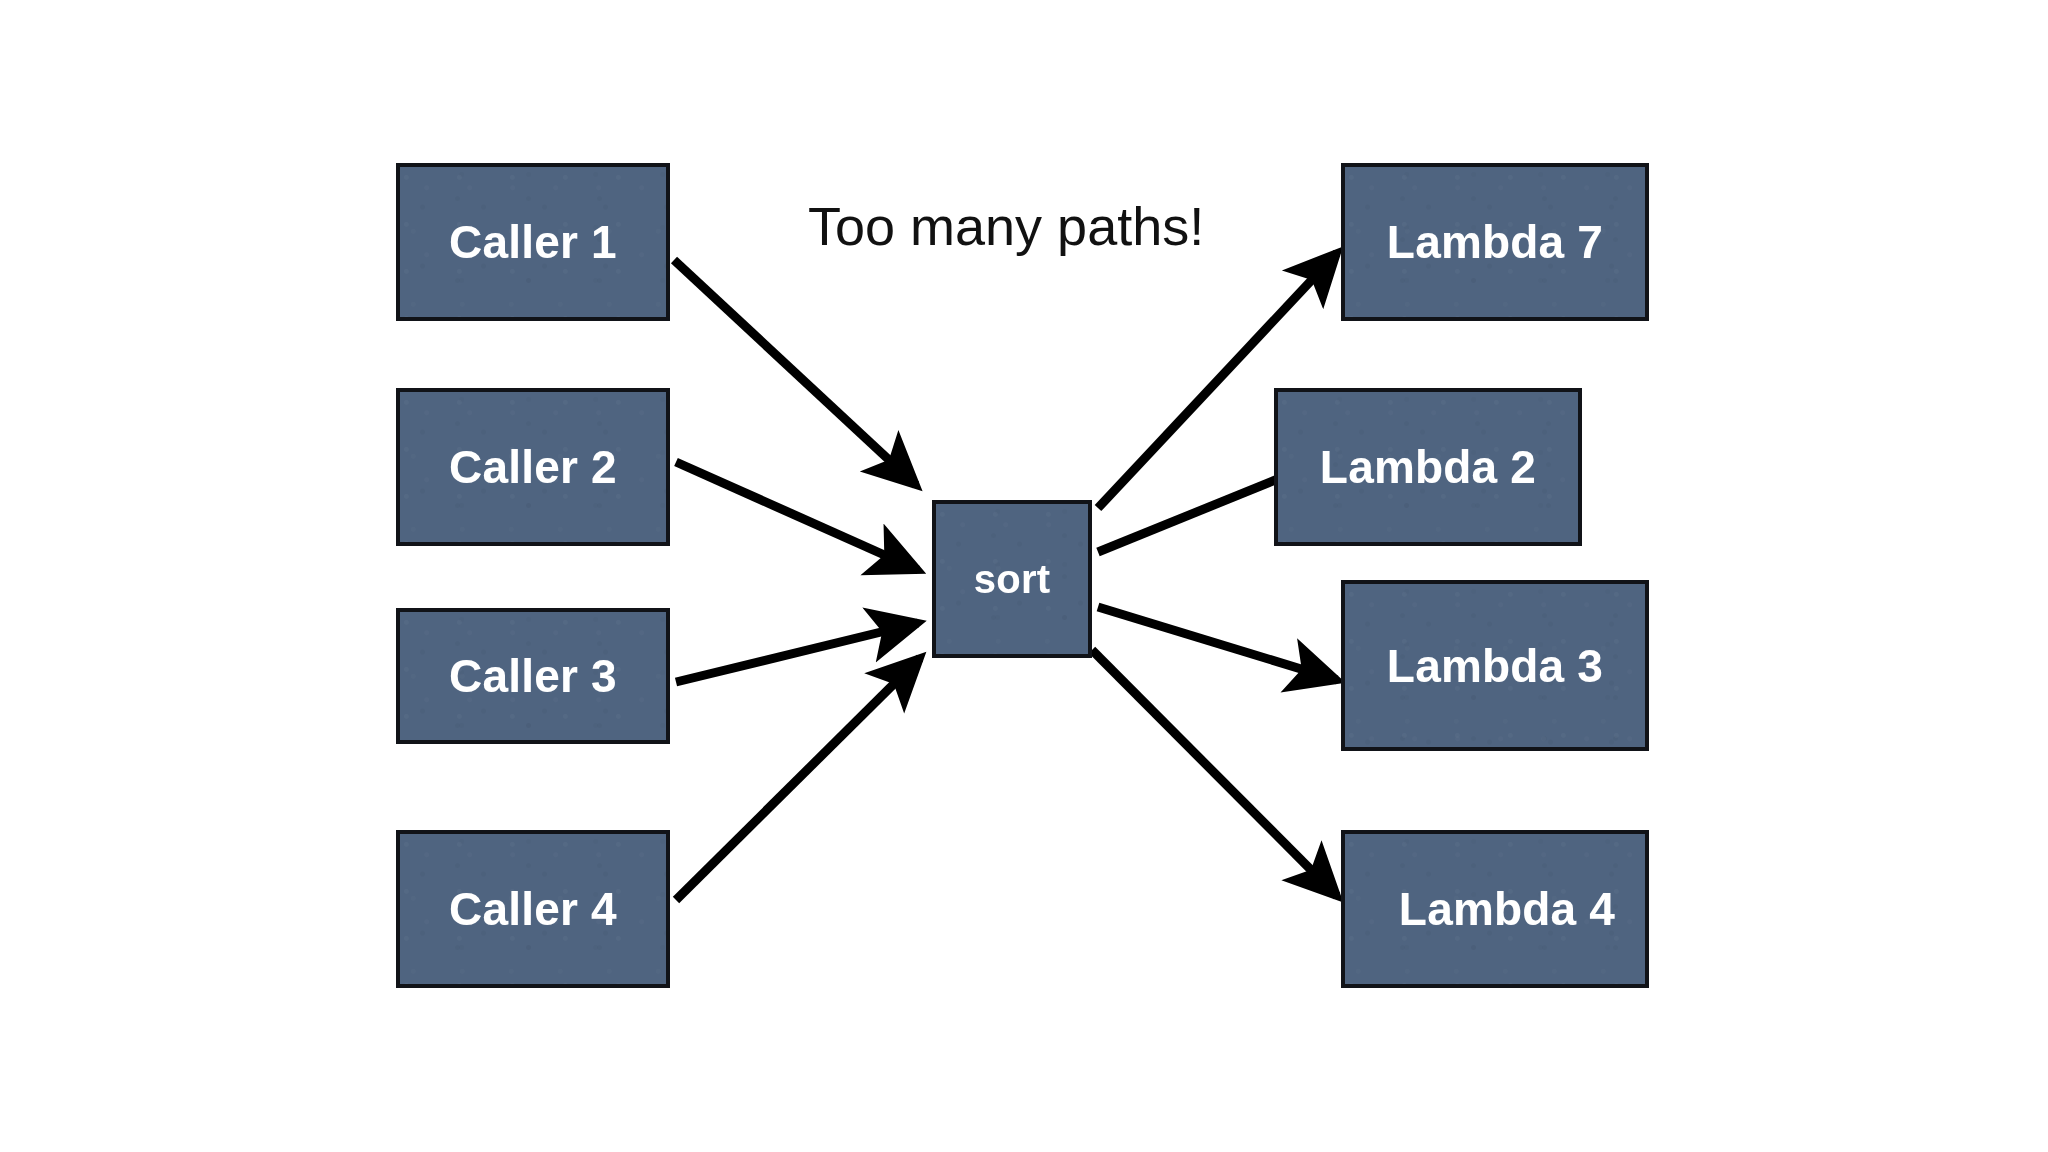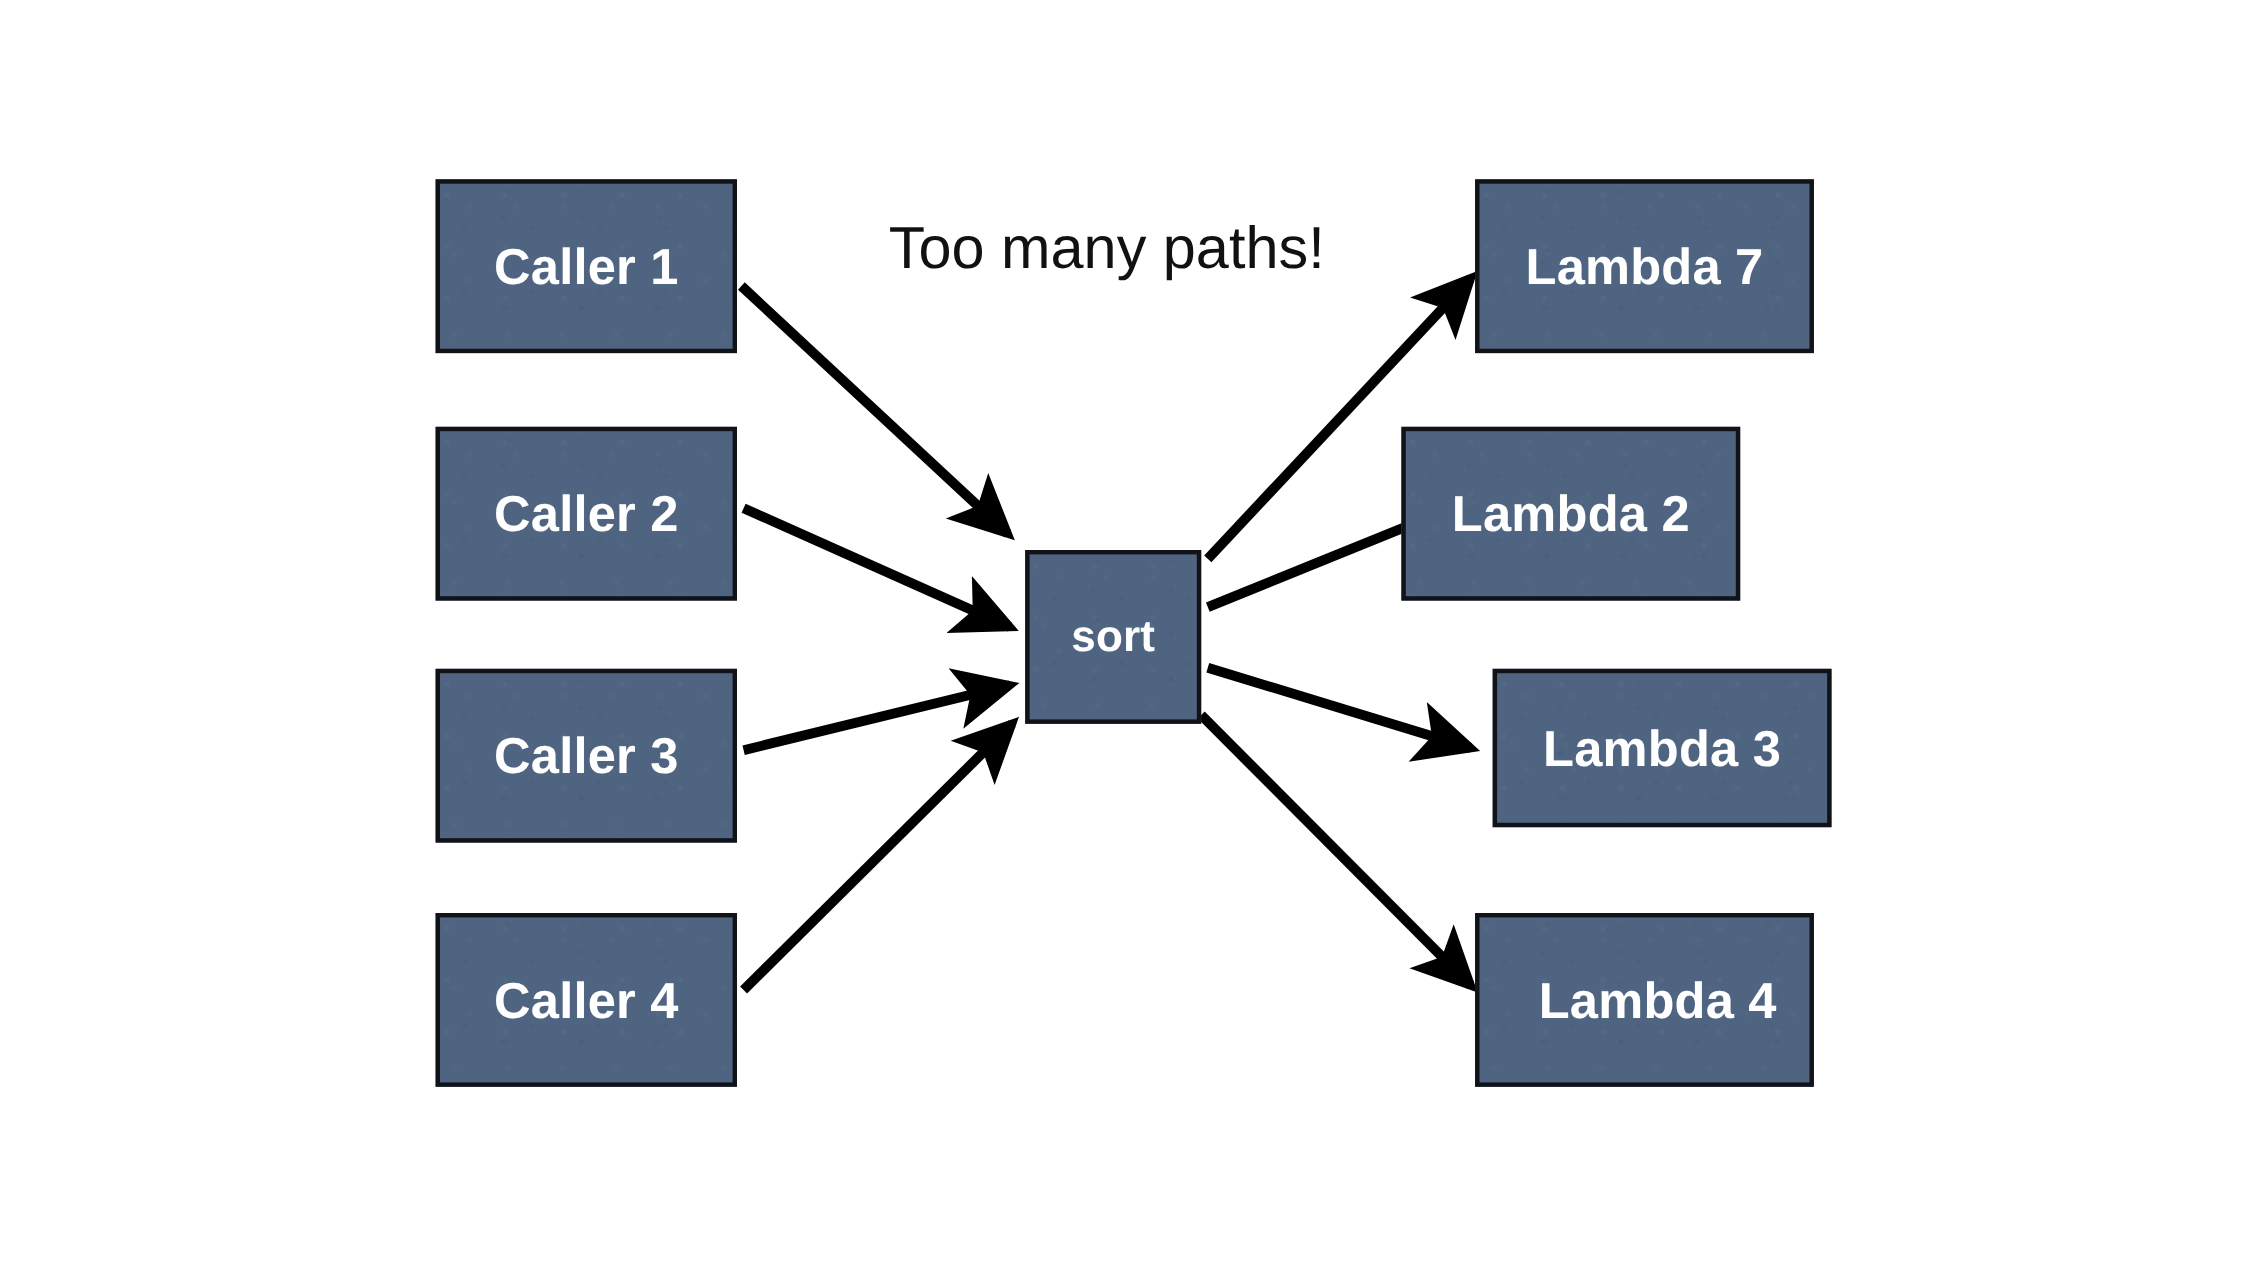--- a/index.html
+++ b/index.html
@@ -97,38 +97,38 @@
     <line x1="1098" y1="607" x2="1337" y2="680" stroke="#000000" stroke-width="9" marker-end="url(#ah)"></line>
     <line x1="1092" y1="650" x2="1337" y2="896" stroke="#000000" stroke-width="9" marker-end="url(#ah)"></line>
   </svg>
 
   <div class="node caller" style="left:396px; top:163px; width:274px; height:158px;">
     <span>Caller 1</span>
   </div>
   <div class="node caller" style="left:396px; top:388px; width:274px; height:158px;">
     <span>Caller 2</span>
   </div>
-  <div class="node caller" style="left:396px; top:608px; width:274px; height:158px;">
+  <div class="node caller" style="left:396px; top:608px; width:274px; height:136px;">
     <span>Caller 3</span>
   </div>
   <div class="node caller" style="left:396px; top:830px; width:274px; height:158px;">
     <span>Caller 4</span>
   </div>
 
   <div class="node hub" style="left:932px; top:500px; width:160px; height:158px;">
     <span>sort</span>
   </div>
 
   <div class="node lambda" style="left:1341px; top:163px; width:308px; height:158px;">
     <span>Lambda 7</span>
   </div>
   <div class="node lambda" style="left:1274px; top:388px; width:308px; height:158px;">
     <span>Lambda 2</span>
   </div>
-  <div class="node lambda" style="left:1341px; top:608px; width:308px; height:144px;margin-left:16px;">
+  <div class="node lambda" style="left:1341px; top:580px; width:308px; height:171px;">
     <span>Lambda 3</span>
   </div>
   <div class="node lambda" style="left:1341px; top:830px; width:308px; height:158px;padding-left:24px;">
     <span>Lambda 4</span>
   </div>
 
   <div class="annotation" style="left:808px; top:195px;">Too many paths!</div>
 
 </div>
 

